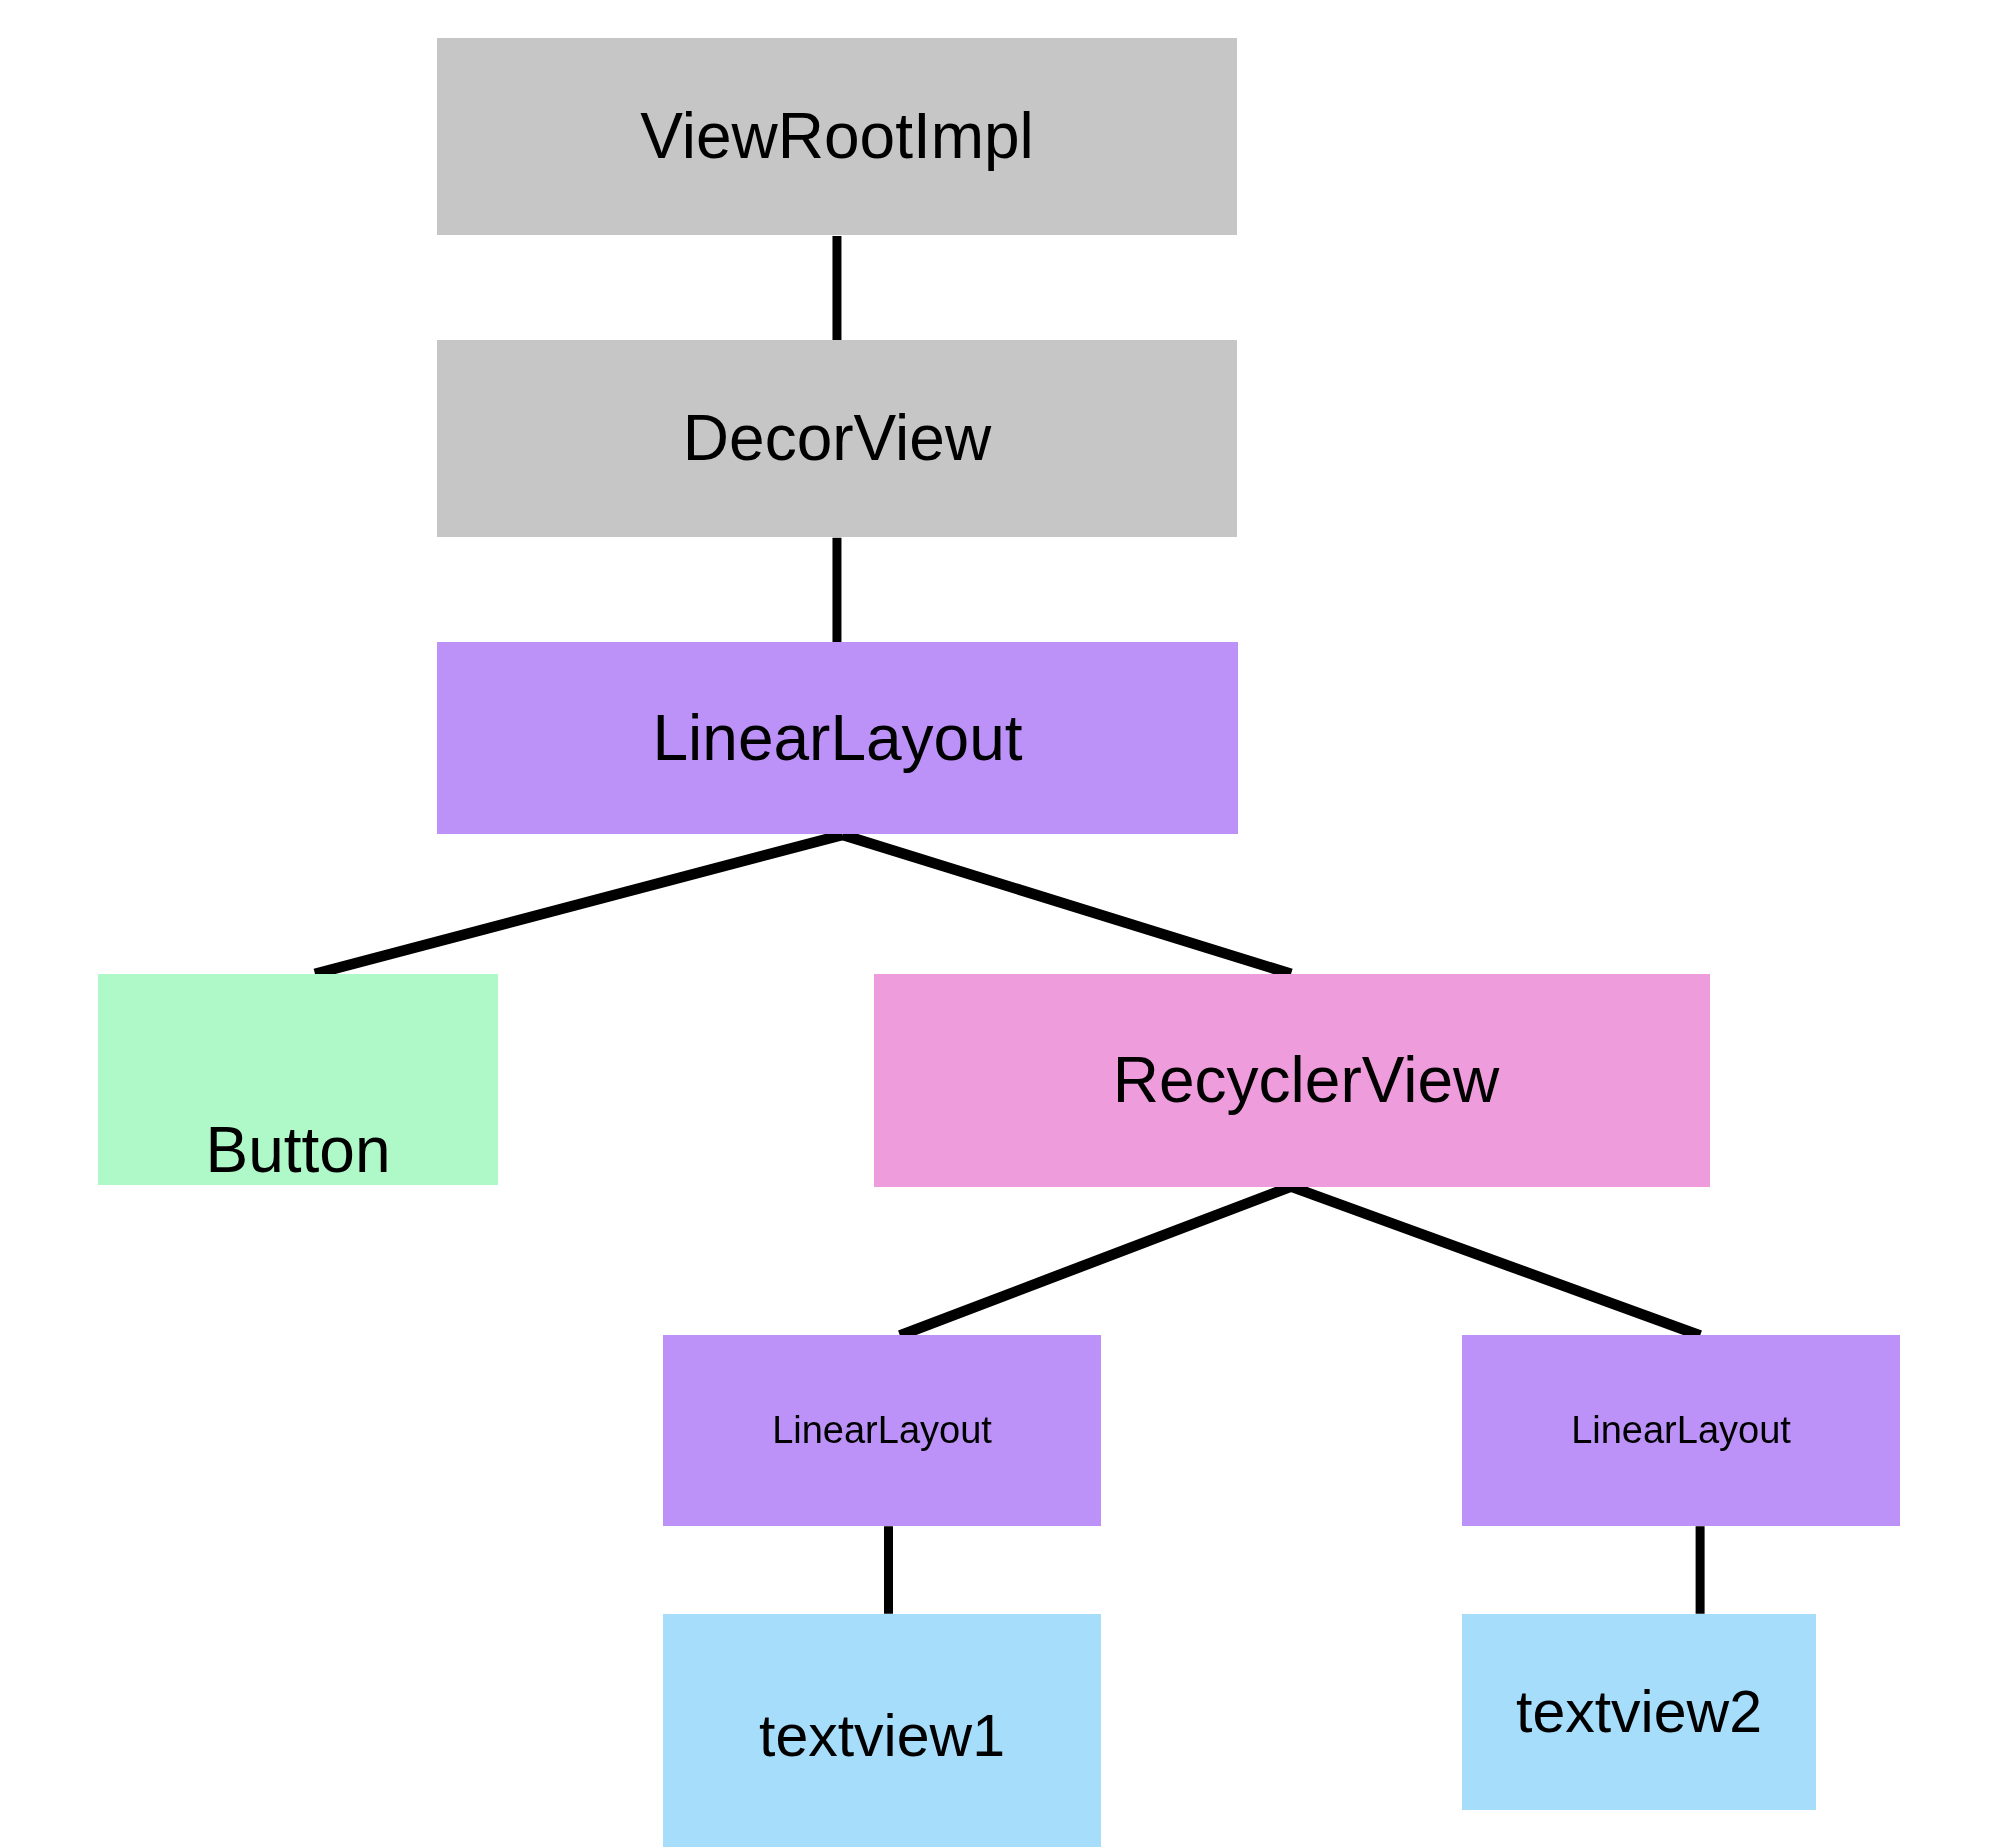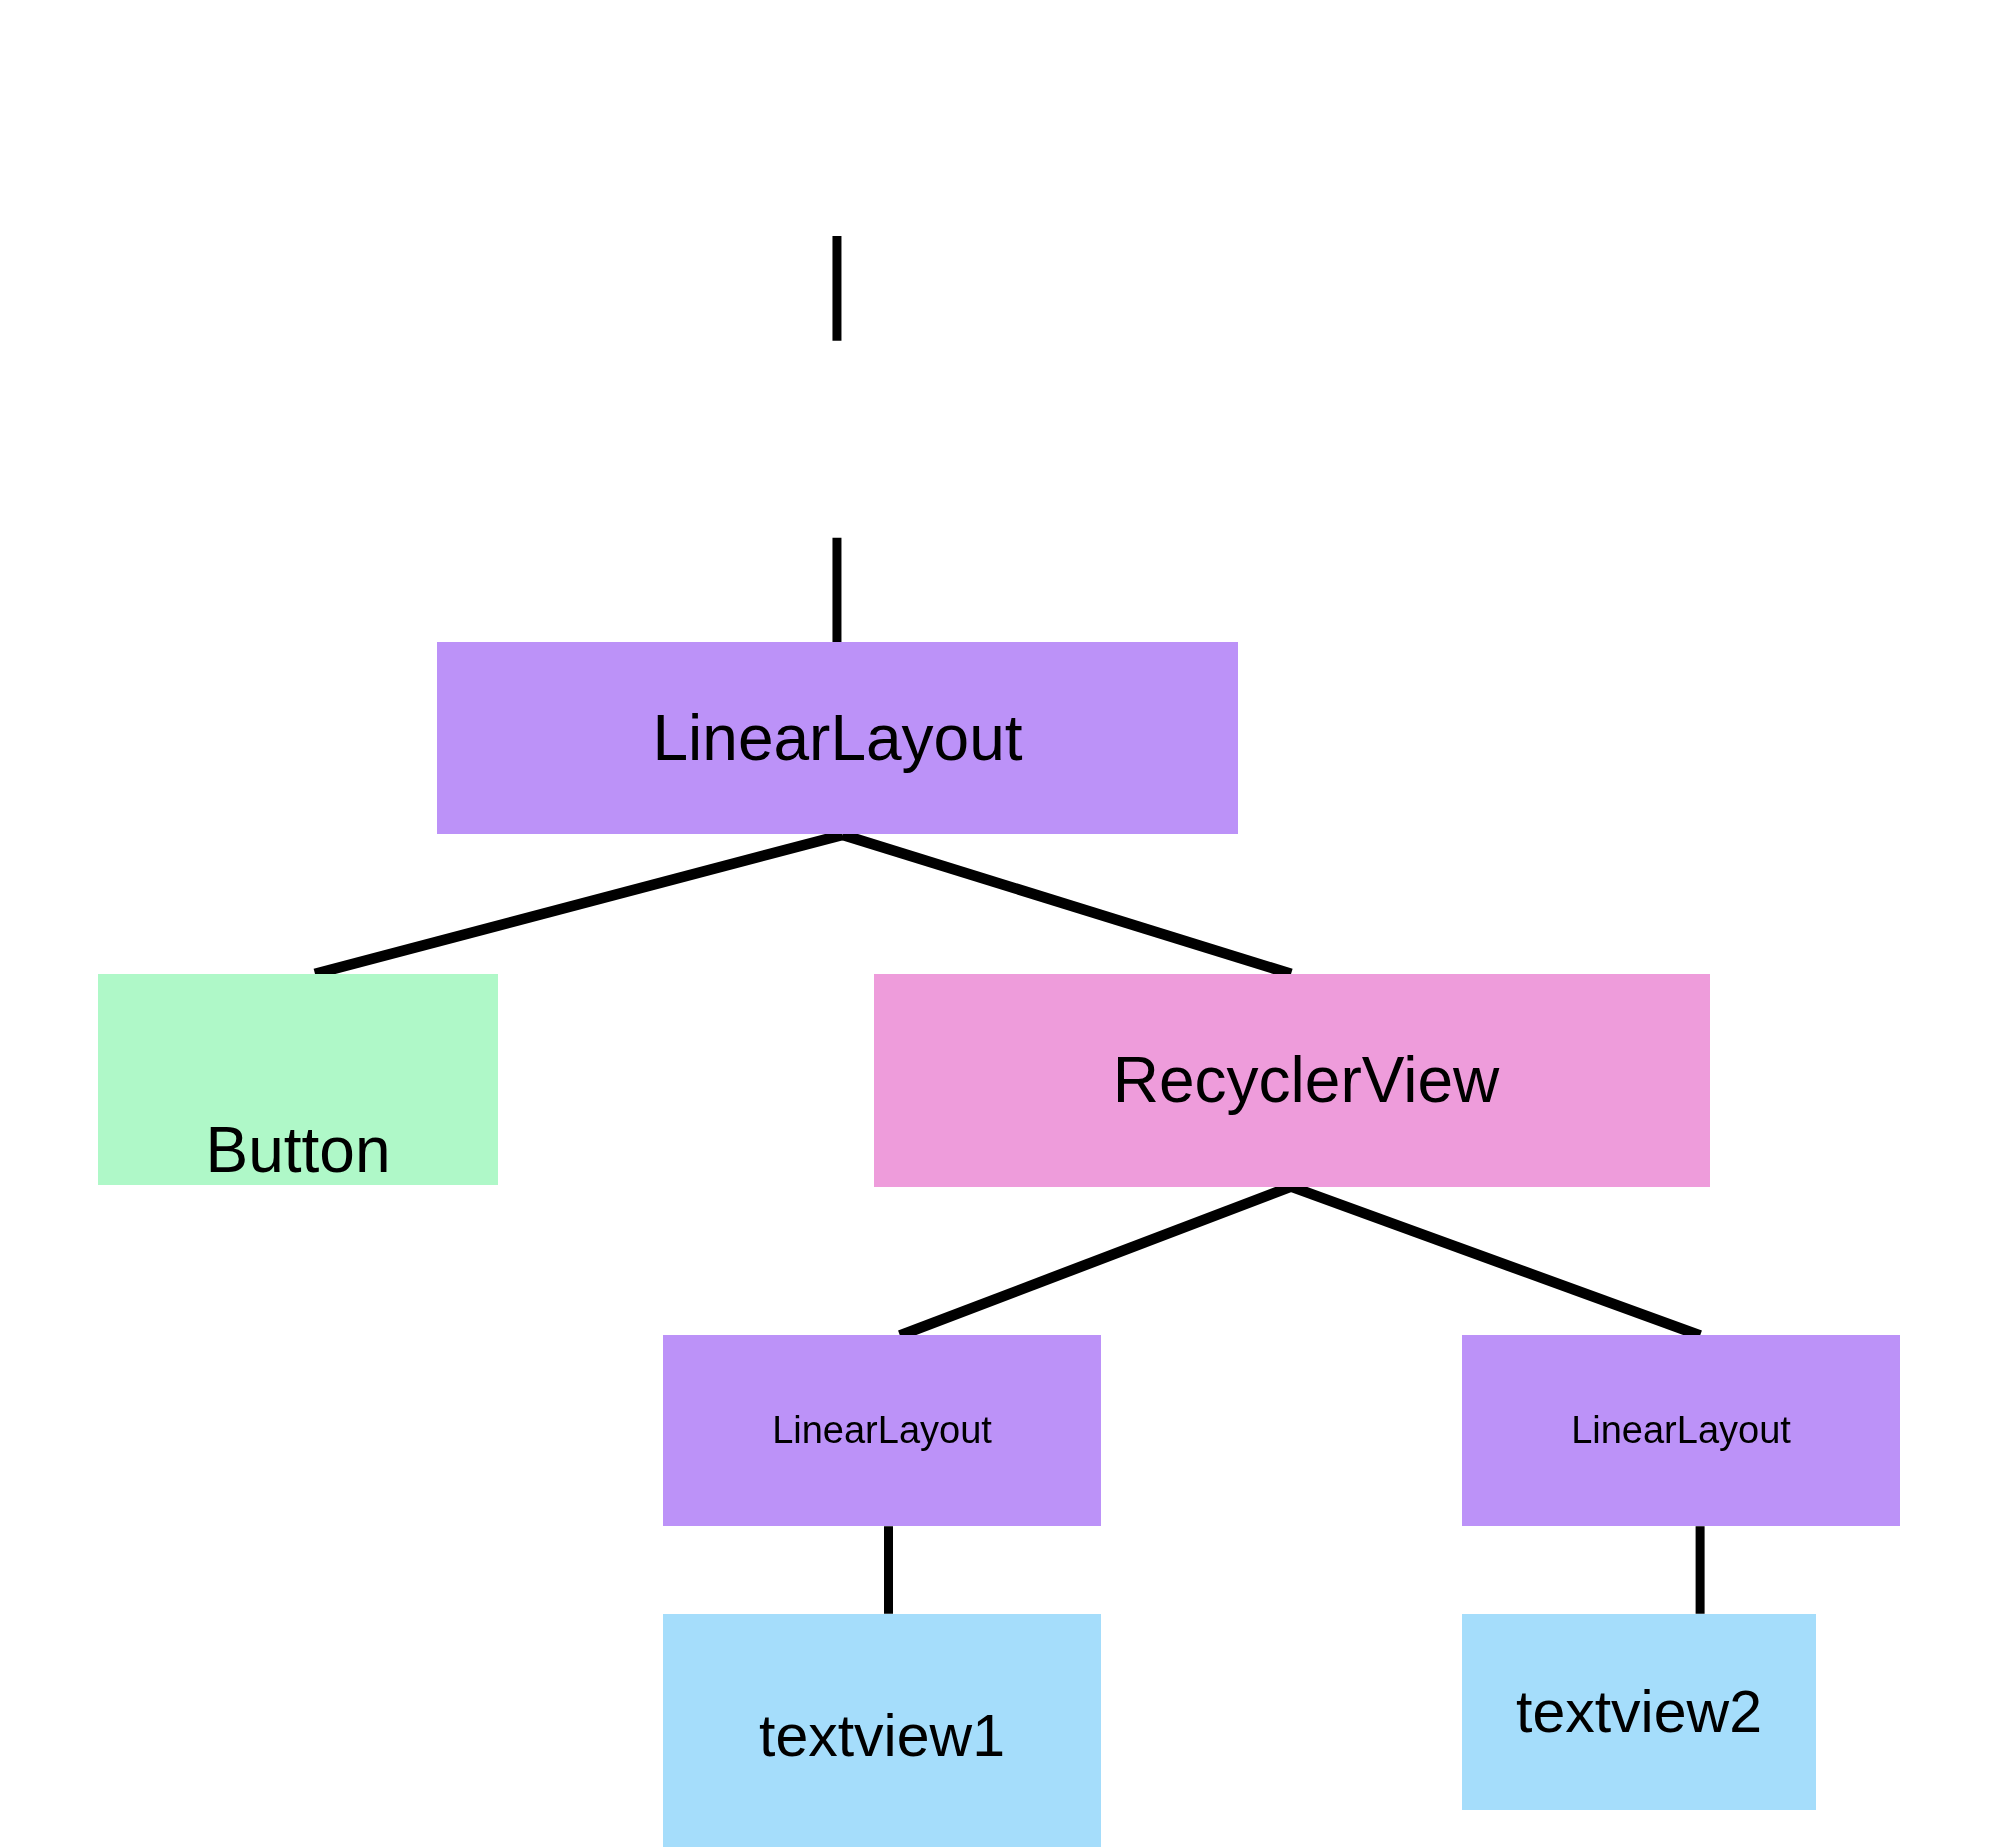--- a/index.html
+++ b/index.html
@@ -84,21 +84,27 @@
     <line x1="1023" y1="288" x2="1023" y2="416" stroke="#000000" stroke-width="11"></line>
     <line x1="1023" y1="657" x2="1023" y2="785" stroke="#000000" stroke-width="11"></line>
     <line x1="1030" y1="1020" x2="385" y2="1190" stroke="#000000" stroke-width="13"></line>
     <line x1="1030" y1="1020" x2="1578" y2="1190" stroke="#000000" stroke-width="13"></line>
     <line x1="1578" y1="1450" x2="1100" y2="1632" stroke="#000000" stroke-width="13"></line>
     <line x1="1578" y1="1450" x2="2078" y2="1632" stroke="#000000" stroke-width="13"></line>
     <line x1="1086" y1="1865" x2="1086" y2="1972" stroke="#000000" stroke-width="11"></line>
     <line x1="2078" y1="1865" x2="2078" y2="1972" stroke="#000000" stroke-width="11"></line>
   </svg>
 
+  <div class="node n-viewrootimpl">
+    <span>ViewRootImpl</span>
+  </div>
 
+  <div class="node n-decorview">
+    <span>DecorView</span>
+  </div>
 
   <div class="node n-linearlayout-root">
     <span>LinearLayout</span>
   </div>
 
   <div class="node n-button">
     <span>Button</span>
   </div>
 
   <div class="node n-recyclerview">

